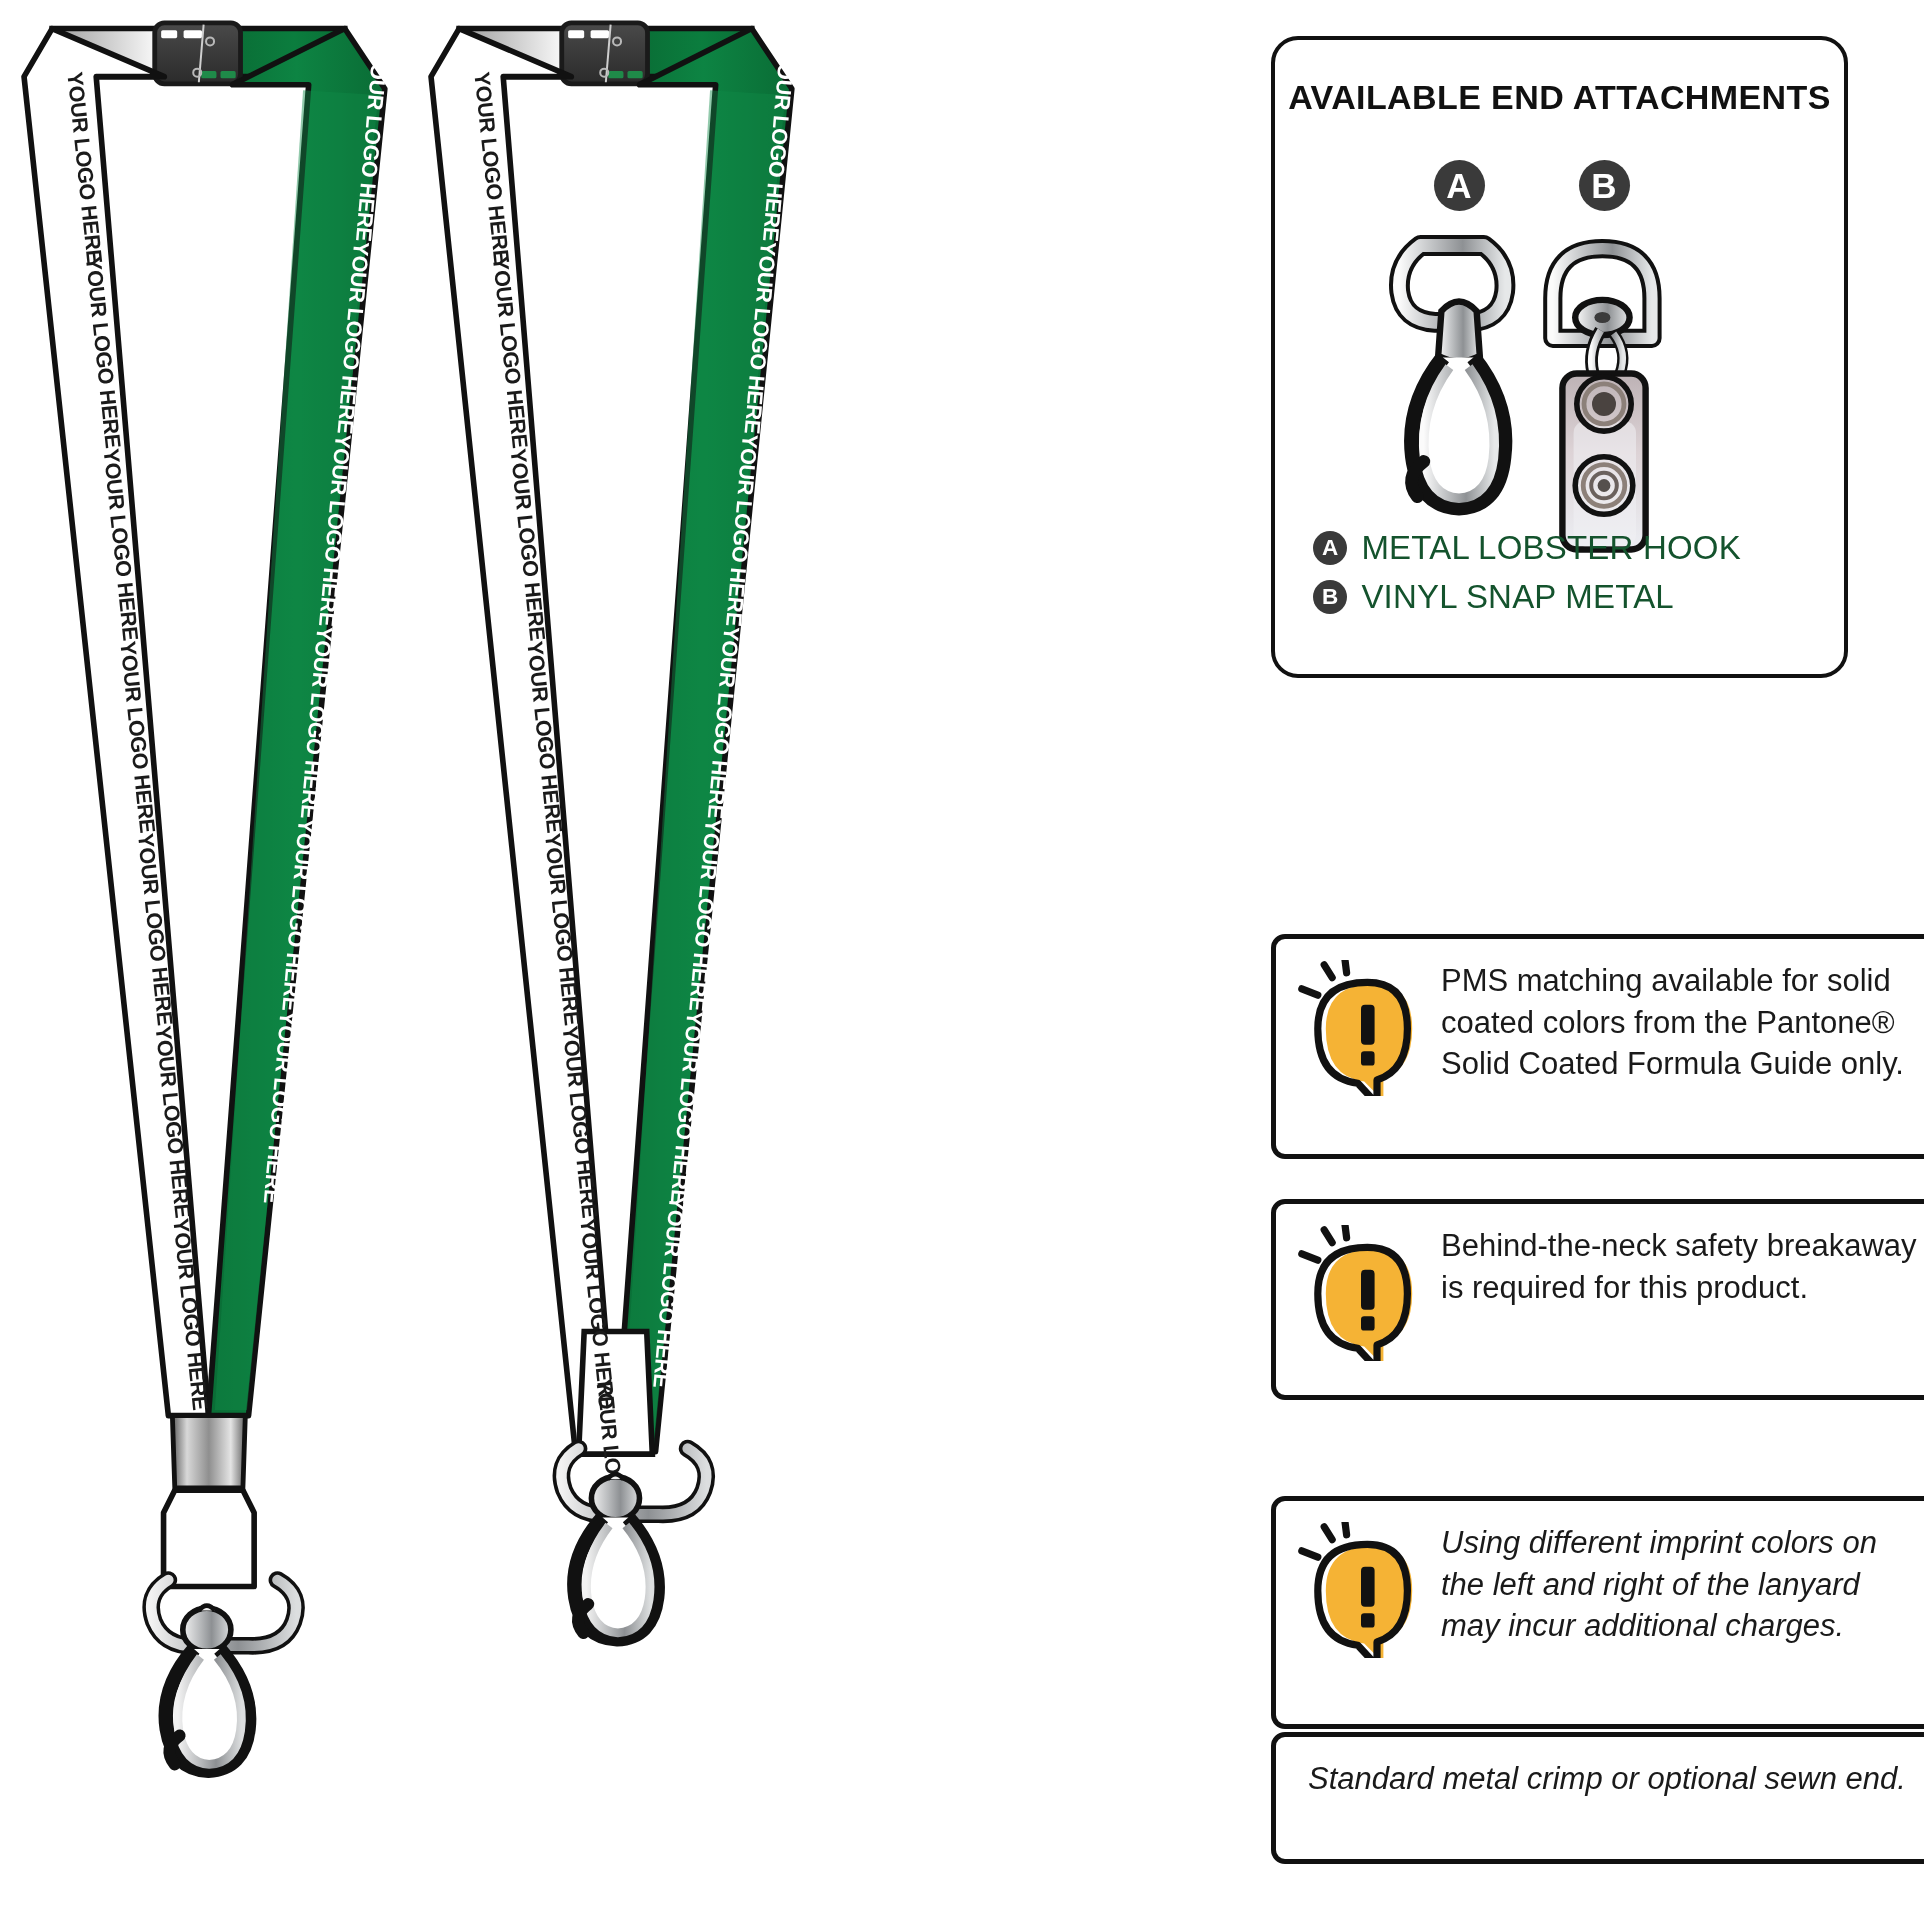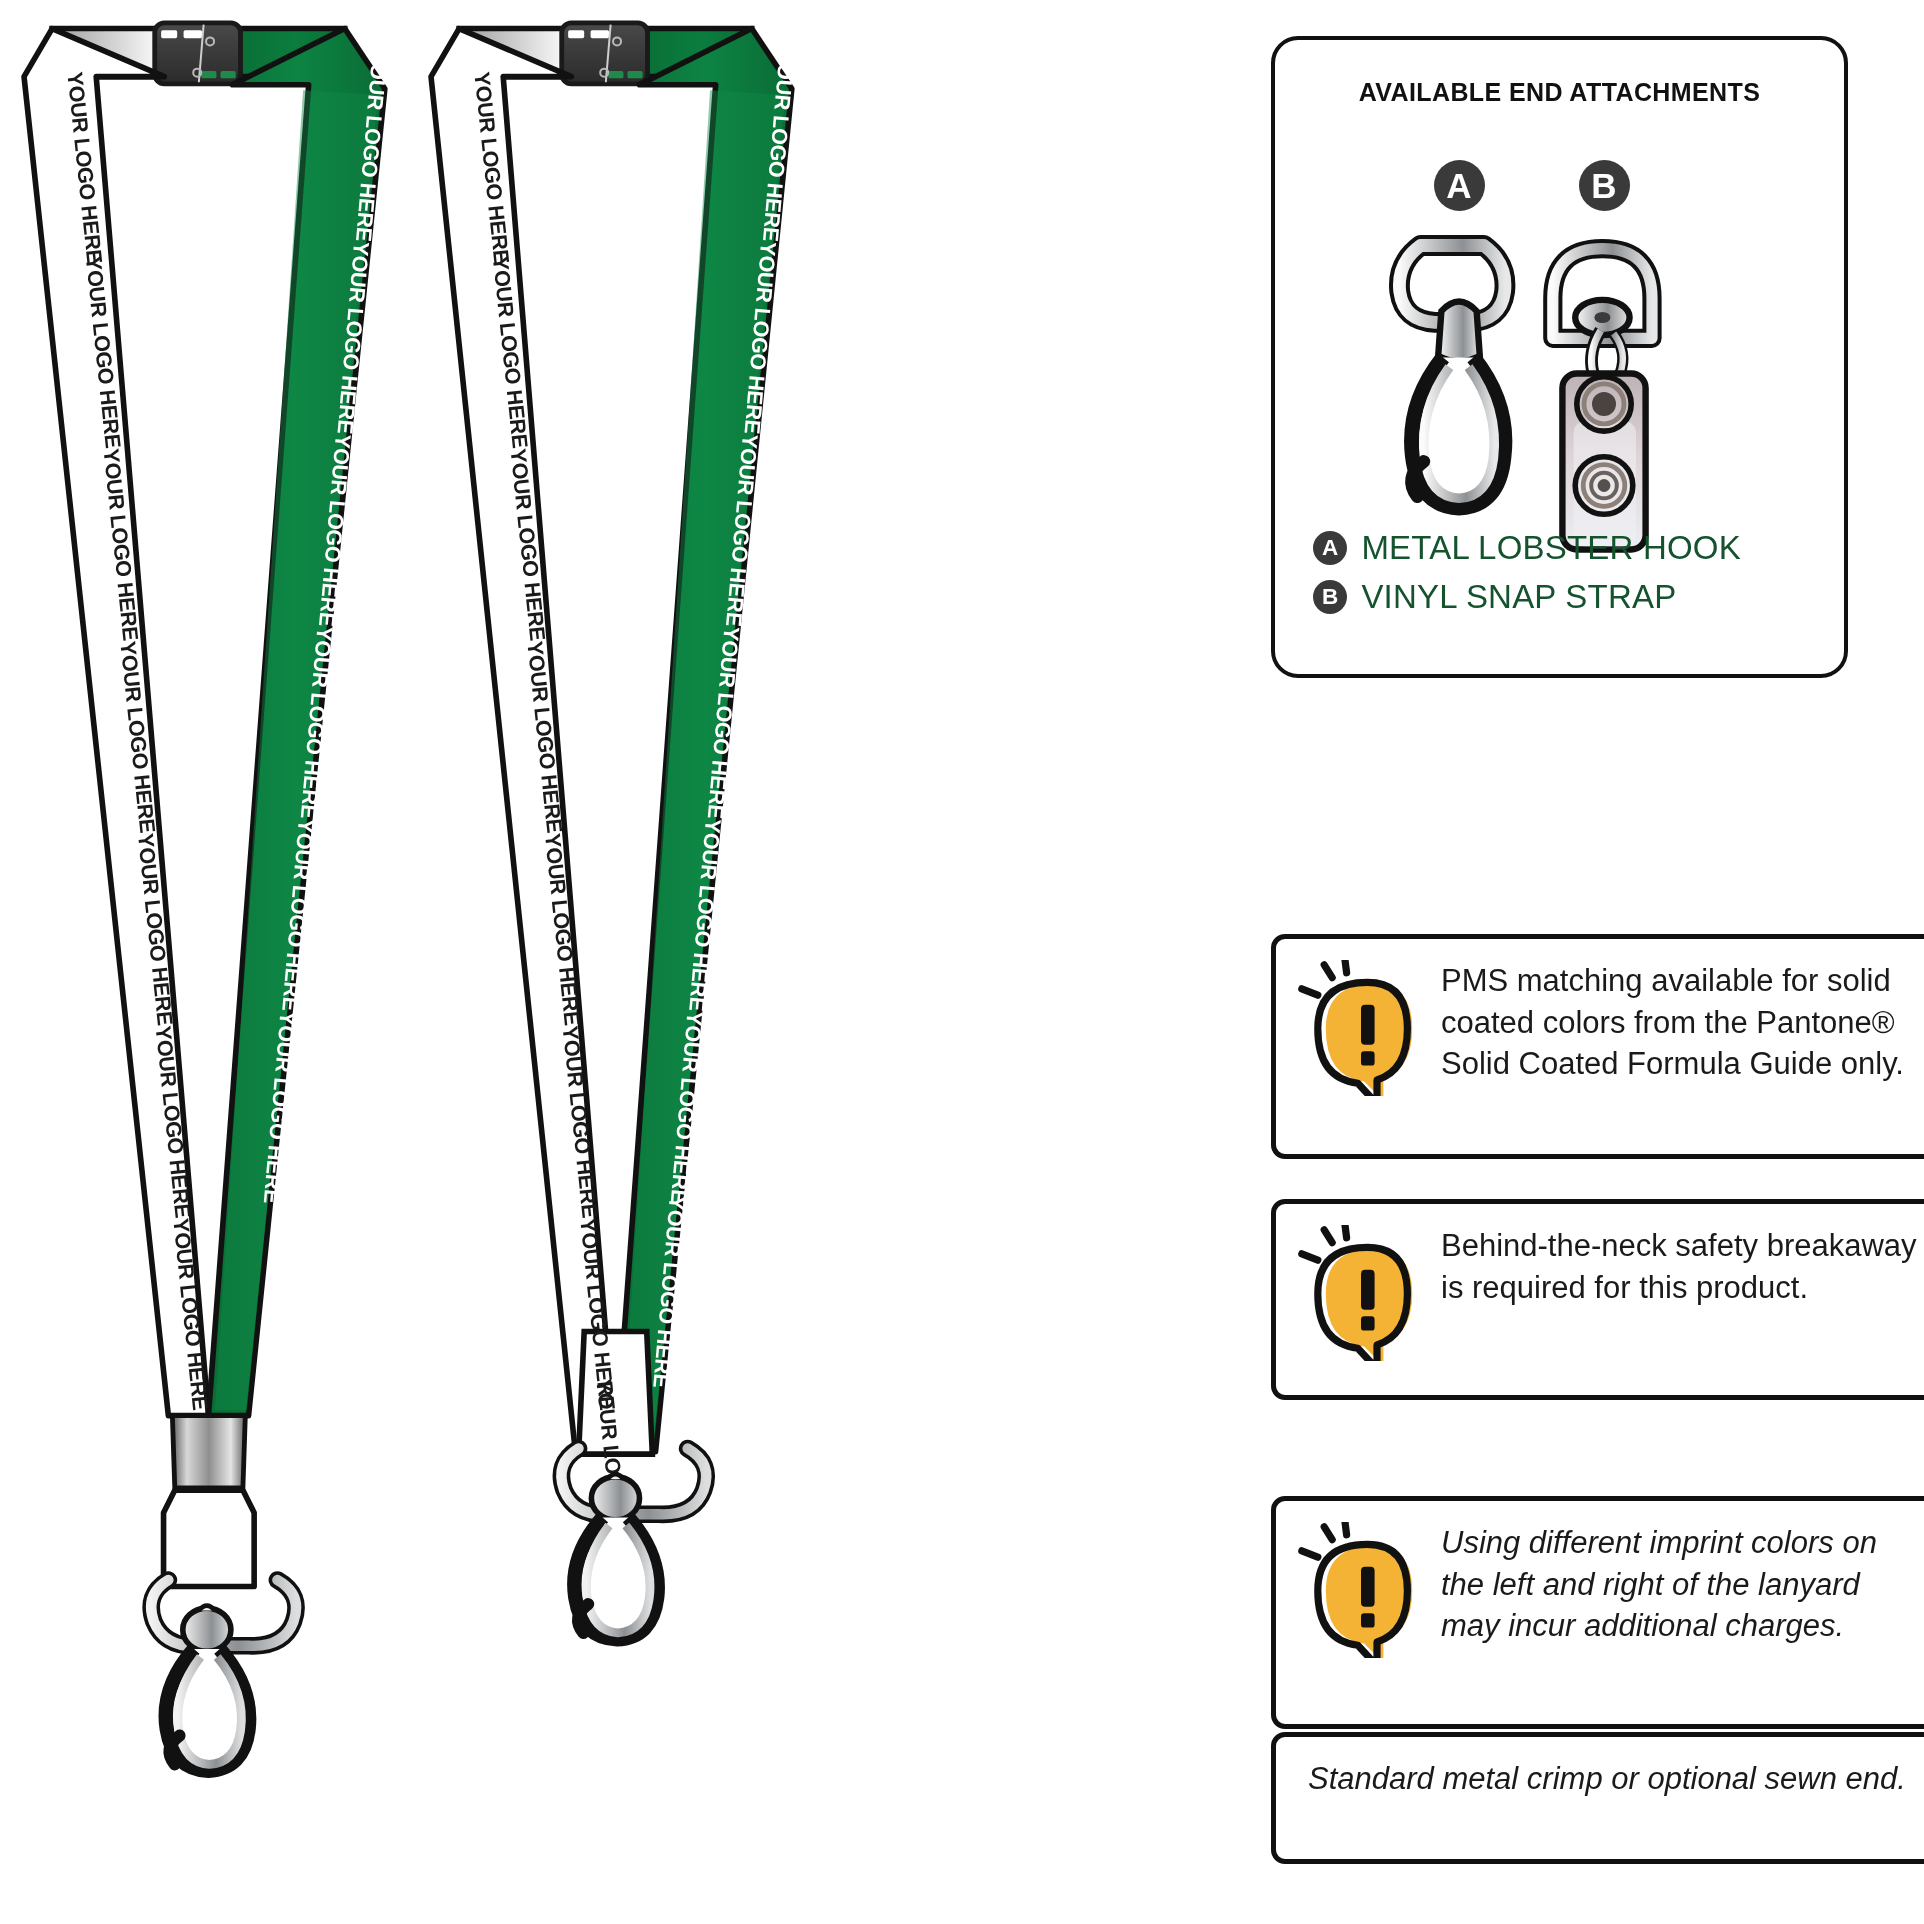--- a/index.html
+++ b/index.html
@@ -8,21 +8,21 @@
 
   .stage{position:absolute;inset:0;}
 
   .attach-card{
     position:absolute;left:1271px;top:36px;width:577px;height:642px;
     border:4.8px solid #111111;border-radius:27px;background:#ffffff;
     box-sizing:border-box;
   }
   .attach-title{
     position:absolute;top:38px;left:0;width:100%;text-align:center;
-    font-size:25px;font-weight:bold;letter-spacing:0.4px;color:#111;
+    font-size:34px;font-weight:bold;letter-spacing:0.4px;color:#111;
   }
 
   .badge{
     width:51px;height:51px;border-radius:50%;background:#3a3a3a;
     color:#fff;font-size:35px;font-weight:bold;
     display:flex;align-items:center;justify-content:center;
     line-height:1;
   }
   .badge.sm{width:34px;height:34px;font-size:22.5px;}
 
@@ -306,21 +306,21 @@
       </svg>
     </div>
 
     <div class="legend">
       <div class="legend-row">
         <div class="badge sm">A</div>
         <div class="txt">METAL LOBSTER HOOK</div>
       </div>
       <div class="legend-row">
         <div class="badge sm">B</div>
-        <div class="txt">VINYL SNAP STRAP</div>
+        <div class="txt">VINYL SNAP METAL</div>
       </div>
     </div>
   </div>
 
   <div class="note" style="top:934px;height:225px;">
     <div class="note-inner"></div>
     <div class="note-body">
       <div class="warn-wrap">
         <svg width="136" height="136" viewBox="0 0 170 170">
           <path d="M44,22 L34,6" stroke="#111" stroke-width="9" stroke-linecap="round"></path>

